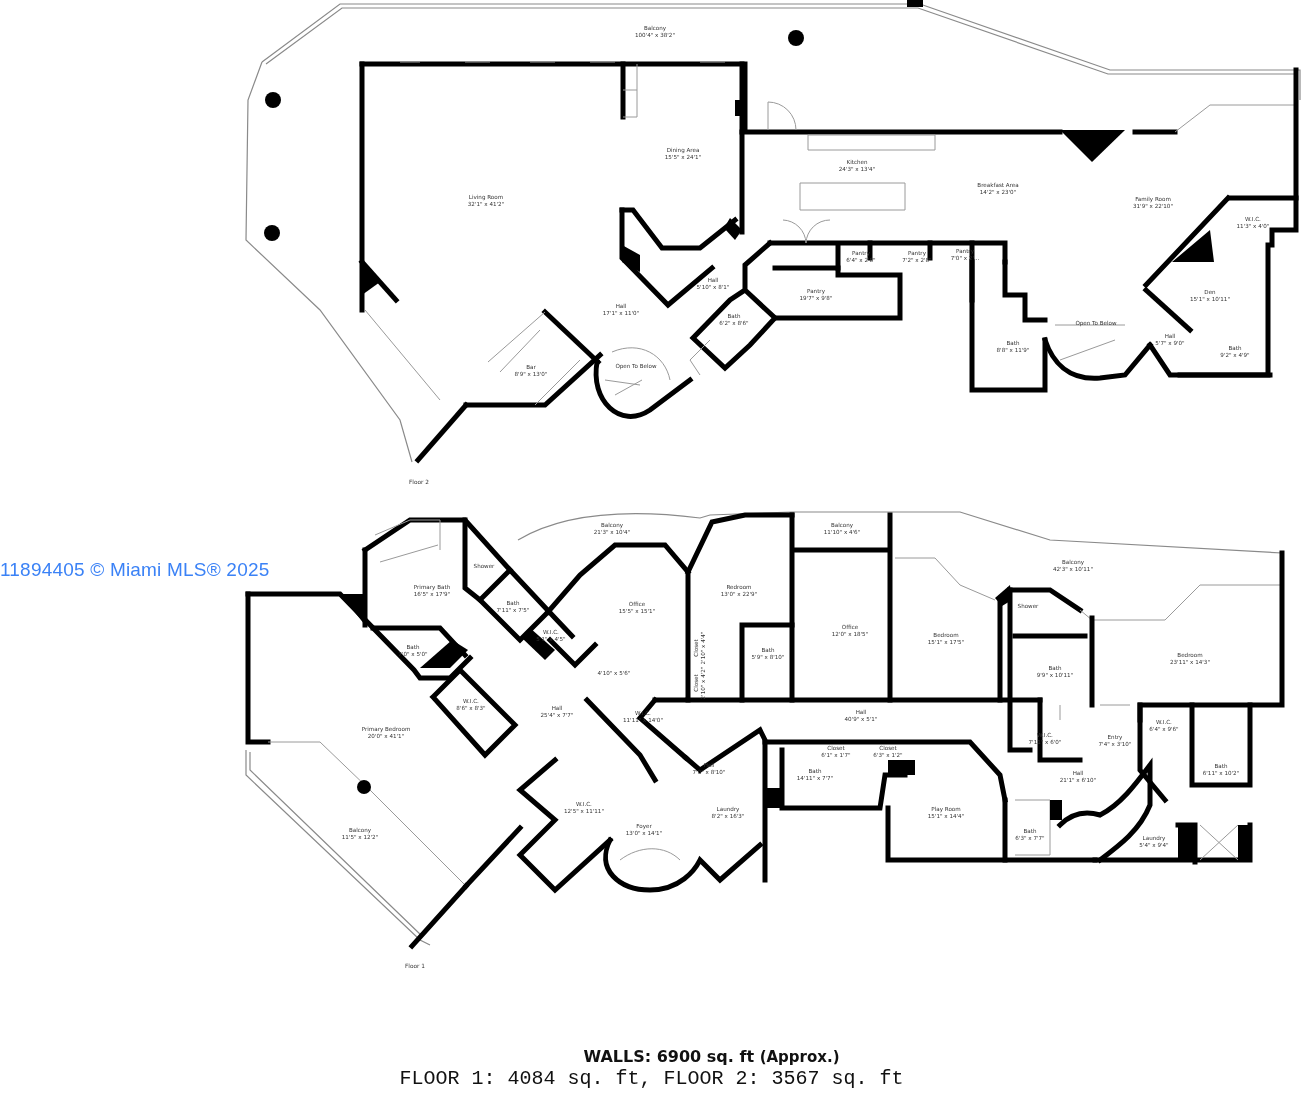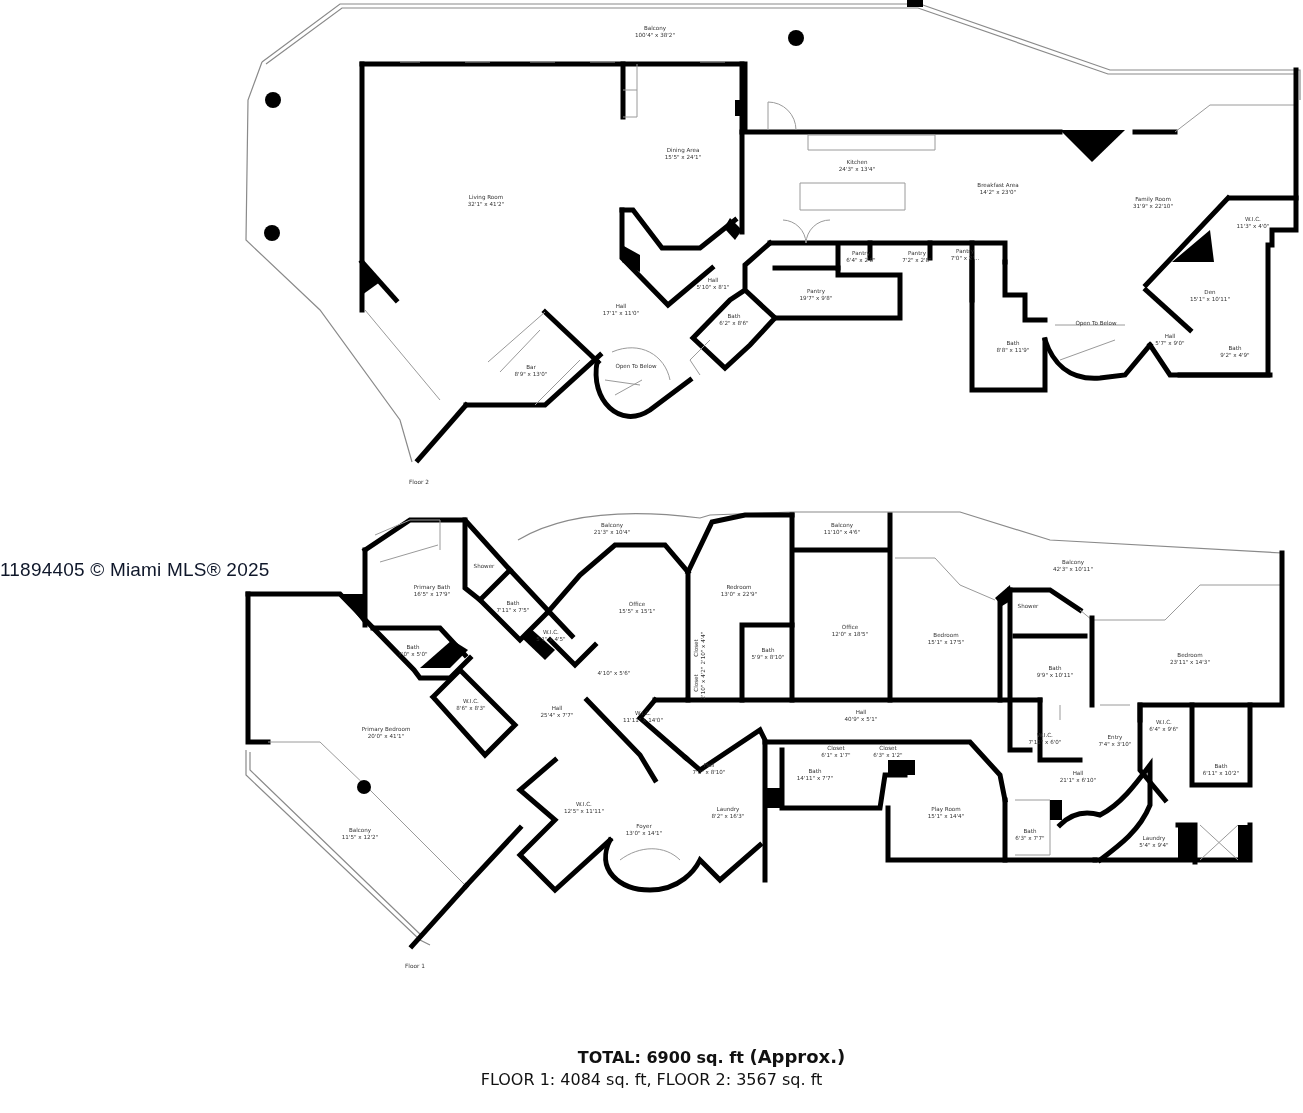--- a/index.html
+++ b/index.html
@@ -4,25 +4,25 @@
 <style>
   html,body{margin:0;padding:0;background:#ffffff;}
   body{width:1303px;height:1113px;position:relative;overflow:hidden;font-family:"Liberation Sans",sans-serif;}
   #plan{position:absolute;left:0;top:0;width:1303px;height:1113px;}
   .wall{fill:none;stroke:#000;stroke-width:5;stroke-linejoin:miter;stroke-linecap:square;}
   .thin{fill:none;stroke:#9a9a9a;stroke-width:1;}
   .balc{fill:none;stroke:#8a8a8a;stroke-width:1.2;}
   .fill{fill:#000;}
   .lbl{font-family:"DejaVu Sans",sans-serif;font-size:5.6px;fill:#333;text-anchor:middle;}
   .floorlbl{font-family:"DejaVu Sans",sans-serif;font-size:5.8px;fill:#333;text-anchor:middle;}
-  .watermark{position:absolute;left:0;top:559px;font-family:"Liberation Sans",sans-serif;font-size:19px;color:#0f172a;white-space:nowrap;letter-spacing:0.2px;}
+  .watermark{position:absolute;left:0;top:559px;font-family:"Liberation Sans",sans-serif;font-size:19px;color:#3b82f6;white-space:nowrap;letter-spacing:0.2px;}
   .summary{position:absolute;left:0;top:1046px;width:1303px;text-align:center;font-family:"DejaVu Sans",sans-serif;color:#111;}
   .summary .total{font-size:16px;font-weight:bold;line-height:22px;padding-left:120px;}
-  .summary .total .approx{font-size:18px;}
-  .summary .line{font-size:16px;line-height:22px;}
+  .summary .total .approx{font-size:15px;}
+  .summary .line{font-size:20px;line-height:22px;font-family:Liberation Mono, monospace;}
 </style>
 </head>
 <body>
 
 <svg id="plan" viewBox="0 0 1303 1113" xmlns="http://www.w3.org/2000/svg">
 
   <g>
 
     <path class="balc" d="M262,62 L340,4 L920,4 L1110,70 L1300,70 L1300,100 M262,62 L248,100 L246,240 L320,310 L400,420 L412,462"></path>
     <path class="balc" d="M266,64 L342,8 L918,8 L1108,74 L1298,74"></path>
@@ -211,18 +211,18 @@
       <text class="lbl" x="1154" y="840"><tspan x="1154">Laundry</tspan><tspan x="1154" dy="7">5'4" x 9'4"</tspan></text>
       <text class="lbl" x="360" y="832"><tspan x="360">Balcony</tspan><tspan x="360" dy="7">11'5" x 12'2"</tspan></text>
     </g>
   <text class="floorlbl" x="415" y="968">Floor 1</text>
 </svg>
 
 <div class="watermark">11894405 © Miami MLS® 2025</div>
 
 <div class="summary">
   <div class="total">
-    <span>TOTAL:</span>
+    <span>WALLS:</span>
     <span>6900 sq. ft</span>
     <span class="approx">(Approx.)</span>
   </div>
   <div class="line">FLOOR 1: 4084 sq. ft, FLOOR 2: 3567 sq. ft</div>
 </div>
 
 </body></html>

